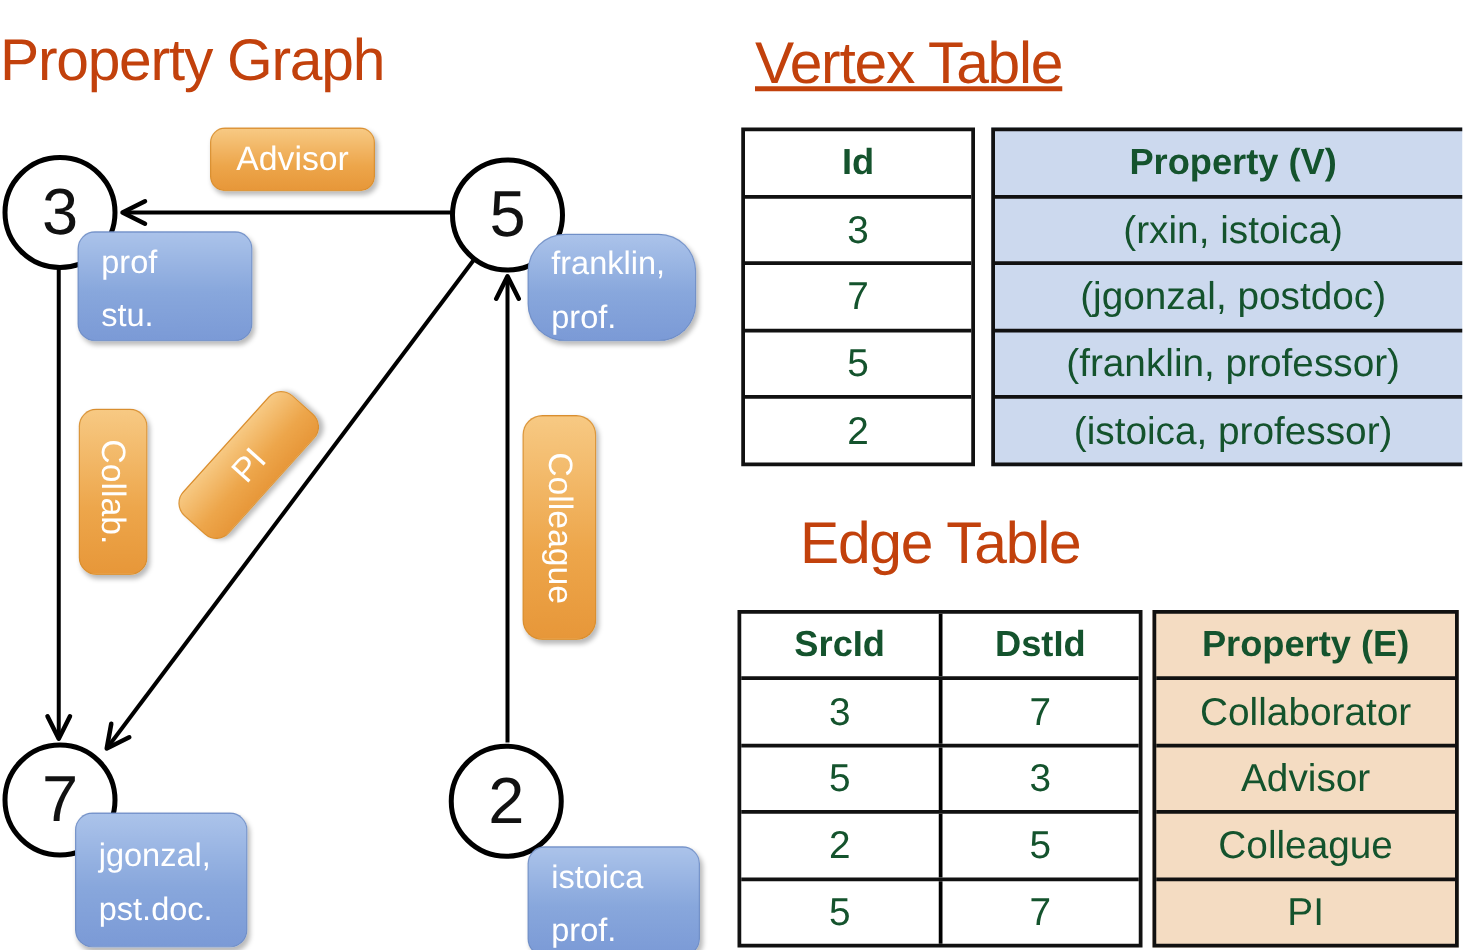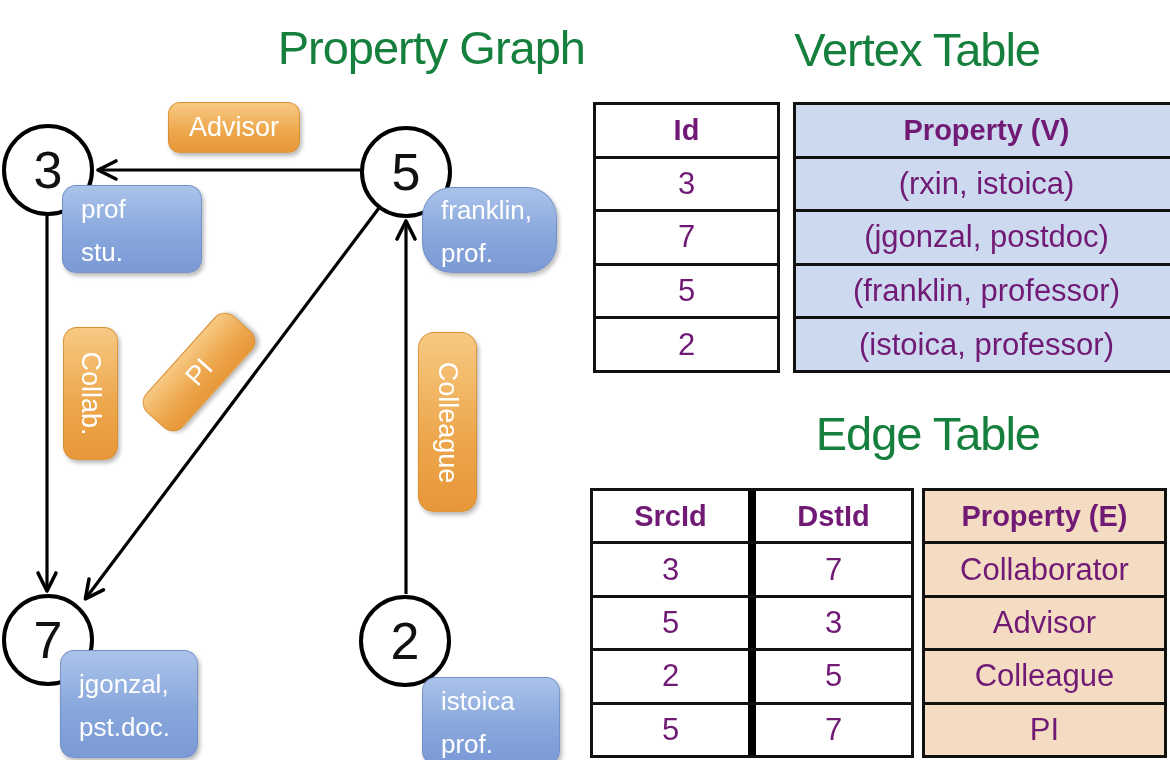--- a/index.html
+++ b/index.html
@@ -1,21 +1,21 @@
 <!DOCTYPE html>
 <html><head>
 <meta charset="utf-8">
 <style>
   html,body{margin:0;padding:0;background:#fff;}
   #stage{
     position:relative;width:1170px;height:760px;background:#ffffff;overflow:hidden;
     font-family:"Liberation Sans", sans-serif;
   }
   .title{
-    position:absolute;text-align:right;color:#15803d;
+    position:absolute;text-align:left;color:#c2410c;
     font-size:47px;font-weight:400;letter-spacing:-1px;white-space:nowrap;
   }
   
   .node{
     position:absolute;box-sizing:border-box;border:4px solid #000;border-radius:50%;
     background:#fff;display:flex;align-items:center;justify-content:center;
     font-size:52px;color:#111;
   }
   
   .pill{
@@ -34,26 +34,26 @@
     font-size:26px;
   }
   .pill.blue .lines{width:100%;padding:4px 6px 0 18px;line-height:43px;text-align:left;}
   .rot90{transform:rotate(90deg);white-space:nowrap;}
   
   .tbl{
     position:absolute;box-sizing:border-box;border:3px solid #111;
     display:flex;flex-direction:column;background:#fff;
   }
   .tbl .trow{flex:1;display:flex;align-items:center;justify-content:center;
-    font-size:31px;color:#701a75;}
+    font-size:31px;color:#14532d;}
   .tbl .trow + .trow{border-top:3px solid #111;}
   .tbl .trow.hdr{font-weight:bold;font-size:29px;}
   .tbl.twocol .trow{padding:0;}
   .tbl.twocol .cell{flex:1;height:100%;display:flex;align-items:center;justify-content:center;}
-  .tbl.twocol .cell + .cell{border-left:8px solid #000000;}
+  .tbl.twocol .cell + .cell{border-left:3px solid #000000;}
   .bluefill{background:#ccd9ee;}
   .orangefill{background:#f4dcc2;}
   svg.edges{position:absolute;left:0;top:0;}
 </style>
 </head>
 <body>
 
 <div id="stage">
 
   <div class="title" style="left:0;top:20px;width:585px;">Property Graph</div>
@@ -117,21 +117,21 @@
       <div>pst.doc.</div>
     </div>
   </div>
   <div class="pill blue" style="left:422px;top:652px;width:138px;height:88px;margin-top:25px;">
     <div class="lines">
       <div>istoica</div>
       <div>prof.</div>
     </div>
   </div>
 
-  <div class="title" style="left:640px;top:22px;width:400px;">Vertex Table</div>
+  <div class="title" style="left:604px;top:22px;width:400px;text-decoration:underline;">Vertex Table</div>
 
   <div class="tbl" style="left:593px;top:102px;width:187px;height:271px;">
     <div class="trow hdr">Id</div>
     <div class="trow">3</div>
     <div class="trow">7</div>
     <div class="trow">5</div>
     <div class="trow">2</div>
   </div>
 
   <div class="tbl bluefill" style="left:793px;top:102px;width:387px;height:271px;">

